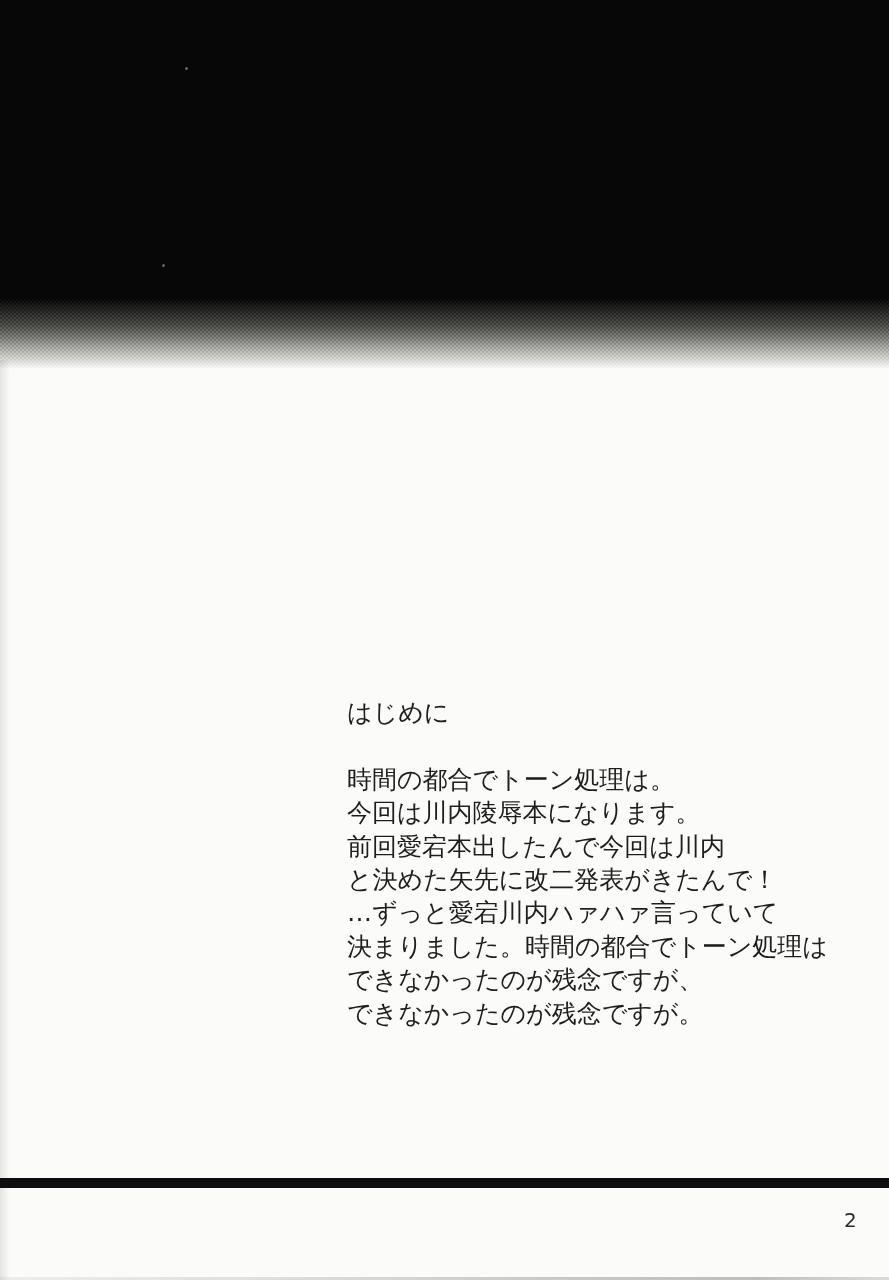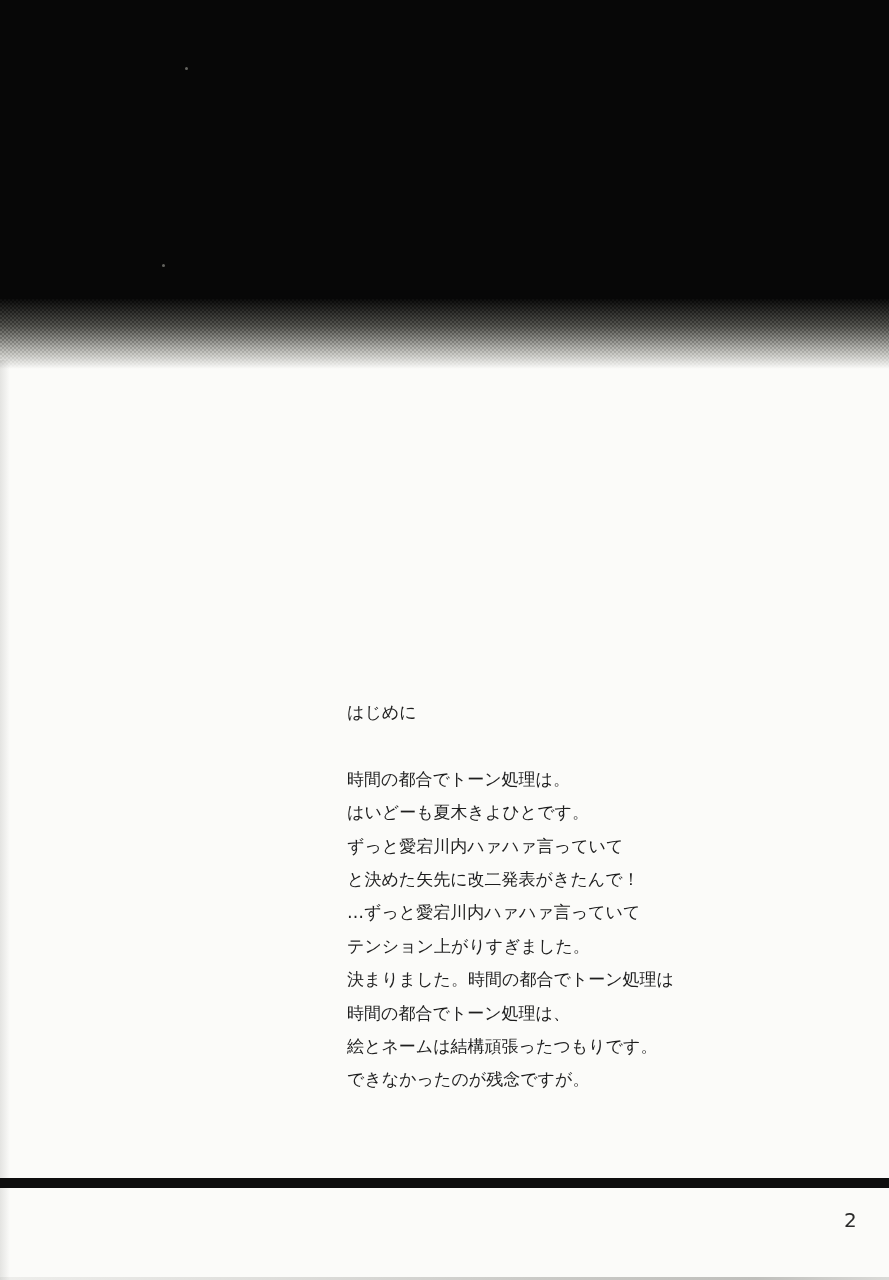--- a/index.html
+++ b/index.html
@@ -44,21 +44,21 @@
     left: 0; top: 360px;
     width: 10px; height: 920px;
     background: linear-gradient(to right, rgba(60,60,55,0.12), rgba(60,60,55,0));
   }
   
   .text-block {
     position: absolute;
     left: 347px;
     top: 696px;
     color: #1e1e1e;
-    font-size: 17px;
+    font-size: 25px;
     line-height: 33.4px;
     letter-spacing: 0px;
     white-space: nowrap;
   }
   .line { height: 33.4px; }
   
   .bottom-rule {
     position: absolute;
     left: 0; top: 1178px;
     width: 889px; height: 10px;
@@ -105,28 +105,26 @@
   </div>
 
   <div class="halftone"></div>
 
   <div class="left-edge"></div>
 
   <div class="text-block">
     <div class="line heading">はじめに</div>
     <div class="line blank"></div>
     <div class="line">時間の都合でトーン処理は。</div>
-    <div class="line">はいどーも夏木きよひとです。</div>
-    <div class="line">ずっと愛宕川内ハァハァ言っていて</div>
+    <div class="line">今回は川内陵辱本になります。</div>
+    <div class="line">前回愛宕本出したんで今回は川内</div>
     <div class="line">と決めた矢先に改二発表がきたんで！</div>
     <div class="line">…ずっと愛宕川内ハァハァ言っていて</div>
-    <div class="line">テンション上がりすぎました。</div>
     <div class="line">決まりました。時間の都合でトーン処理は</div>
-    <div class="line">時間の都合でトーン処理は、</div>
-    <div class="line">絵とネームは結構頑張ったつもりです。</div>
+    <div class="line">できなかったのが残念ですが、</div>
     <div class="line">できなかったのが残念ですが。</div>
   </div>
 
   <div class="bottom-rule"></div>
 
   <div class="page-number">2</div>
 
   <div class="bottom-edge"></div>
 
 </div>

